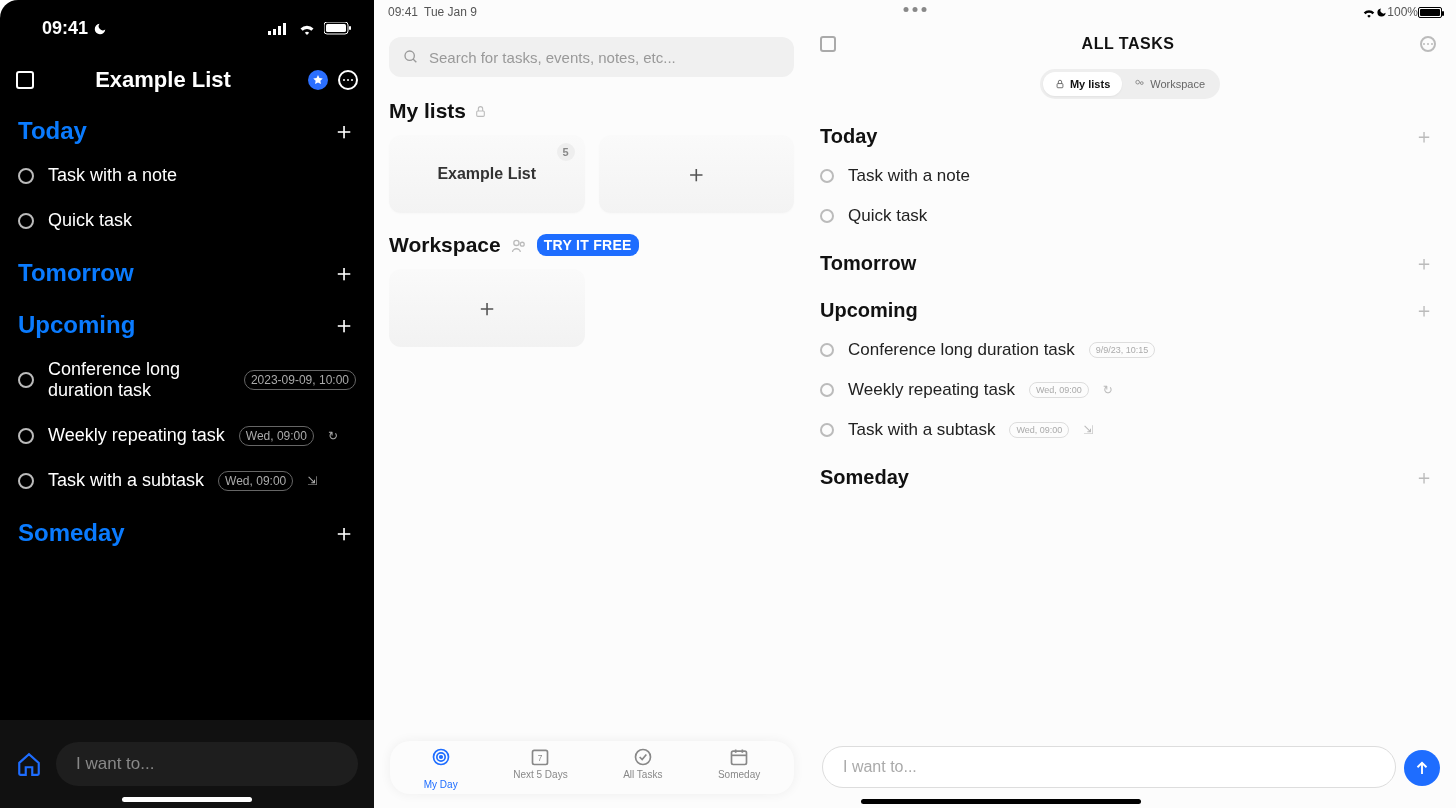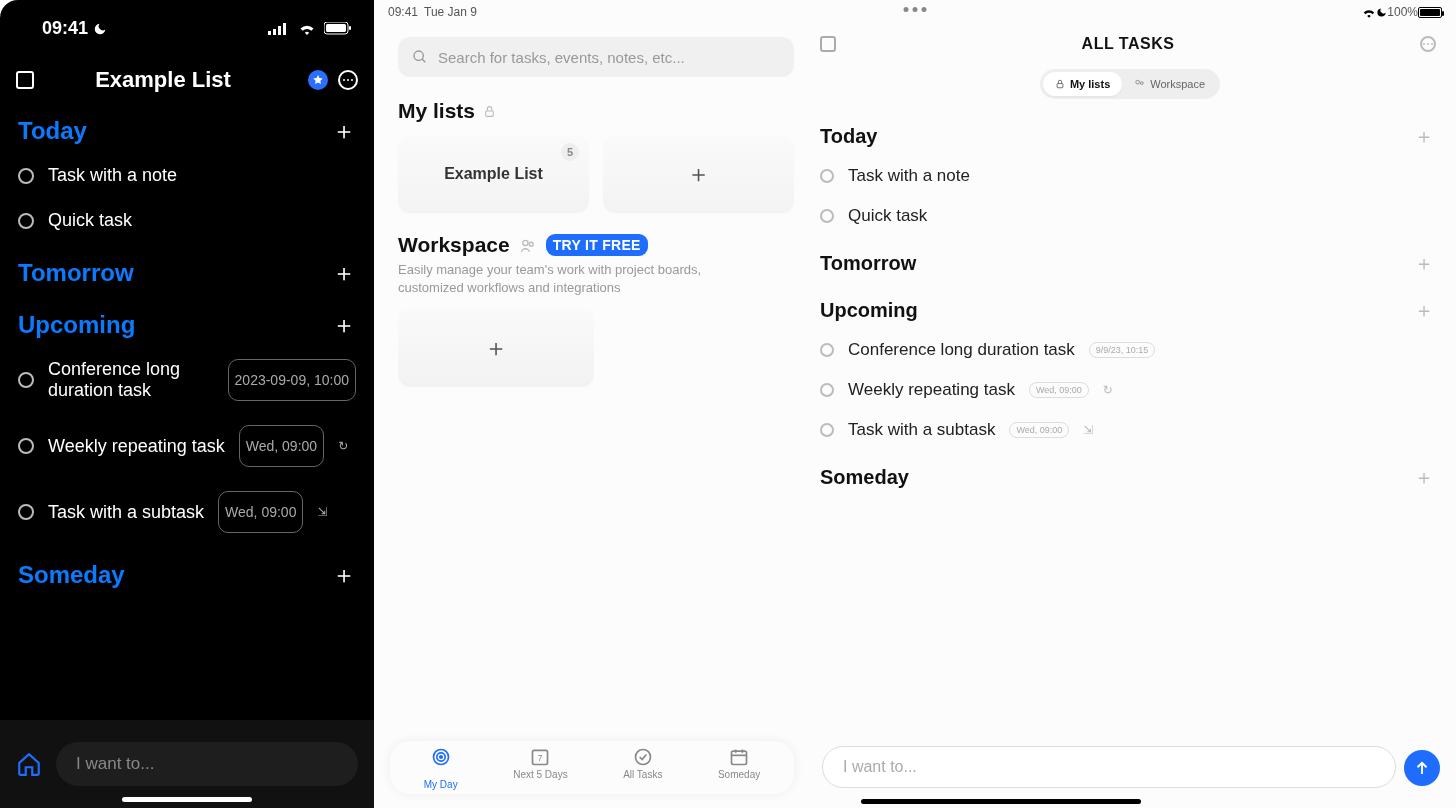--- a/index.html
+++ b/index.html
@@ -37,21 +37,21 @@
   }
   .phone-dark .section-head .label { color: #0a7bff; font-size: 24px; font-weight: 800; }
   .phone-dark .section-head .plus { color: #fff; font-size: 24px; font-weight: 300; }
 
   .phone-dark .task-row {
     display: flex; align-items: center; gap: 14px; padding: 12px 18px;
   }
   .radio-dark { width: 16px; height: 16px; border: 2px solid #bbb; border-radius: 50%; flex-shrink:0; }
   .phone-dark .task-row .tname { font-size: 18px; font-weight: 500; }
   .pill-dark {
-    font-size: 14px; color: #aaa; border: 1px solid #666; border-radius: 10px; padding: 12px 6px; white-space: nowrap;
+    font-size: 12px; color: #aaa; border: 1px solid #666; border-radius: 10px; padding: 2px 6px; white-space: nowrap;
   }
   .tiny-icon { font-size: 12px; color: #aaa; }
 
   .phone-dark .bottom-bar {
     position: absolute; bottom: 0; left: 0; right: 0; background: #111; height: 88px;
     display: flex; align-items: center; padding: 0 16px; gap: 14px;
   }
   .home-icon { color: #1e6dff; }
   .input-pill-dark {
     flex: 1; background: #1e1e1e; border-radius: 24px; height: 44px; display: flex; align-items: center; padding: 0 20px; color: #888; font-size: 17px;
@@ -66,21 +66,21 @@
   }
   .tablet-status .left { display: flex; gap: 6px; }
   .tablet-status .center { position:absolute; left:50%; transform:translateX(-50%); top:7px; display:flex; gap:4px; }
   .tablet-status .center .d { width:5px;height:5px;background:#888;border-radius:50%; }
   .tablet-status .right { display:flex; align-items:center; }
   .battery-icon { display:inline-block; width:24px; height:11px; border:1px solid #000; border-radius:2px; position:relative; }
   .battery-icon::after { content:""; position:absolute; right:-3px; top:3px; width:2px; height:5px; background:#000; border-radius:1px; }
   .battery-icon .fill { position:absolute; top:1px; left:1px; bottom:1px; right:1px; background:#000; border-radius:1px; }
 
   .tablet-body { flex:1; display:flex; }
-  .sidebar-col { width: 436px; padding: 18px 16px 0 24px; }
+  .sidebar-col { width: 436px; padding: 18px 16px 0 15px; }
   .search-pill {
     background: #f0f0f0; border-radius: 12px; height: 40px; display: flex; align-items: center; gap: 10px; padding: 0 14px; color:#999; font-size: 15px;
   }
   .mag-icon { color:#999; }
 
   .sidebar-section-title { display:flex; align-items:center; gap:8px; margin: 22px 0 12px 0; font-size: 21px; font-weight: 800; color:#111; }
   .lock-icon { color:#bbb; font-size:14px; }
 
   .cards-row { display:flex; gap:14px; margin-bottom: 20px; }
   .list-card {
@@ -323,21 +323,20 @@
           <span class="sidebar-section-title" style="margin:0">Workspace</span>
           <span>
             <svg width="16" height="13" viewBox="0 0 24 20" fill="none" stroke="#bbb" stroke-width="2">
                 <circle cx="8" cy="6" r="4"></circle>
                 <circle cx="17" cy="8" r="3"></circle>
                 <path d="M2 20c0-3 3-5 6-5s6 2 6 5"></path>
               </svg>
           </span>
           <span class="try-badge">TRY IT FREE</span>
         </div>
-        <div class="workspace-sub">Easily manage your team's work with project boards, customized workflows and integrations</div>
         <div class="workspace-card">＋</div>
       </div>
 
       <div class="main-col">
         <div class="main-head">
           <div class="square-check-l"></div>
           <div class="title">ALL TASKS</div>
           <div class="more-circle-l">
               <span class="d"></span>
               <span class="d"></span>

